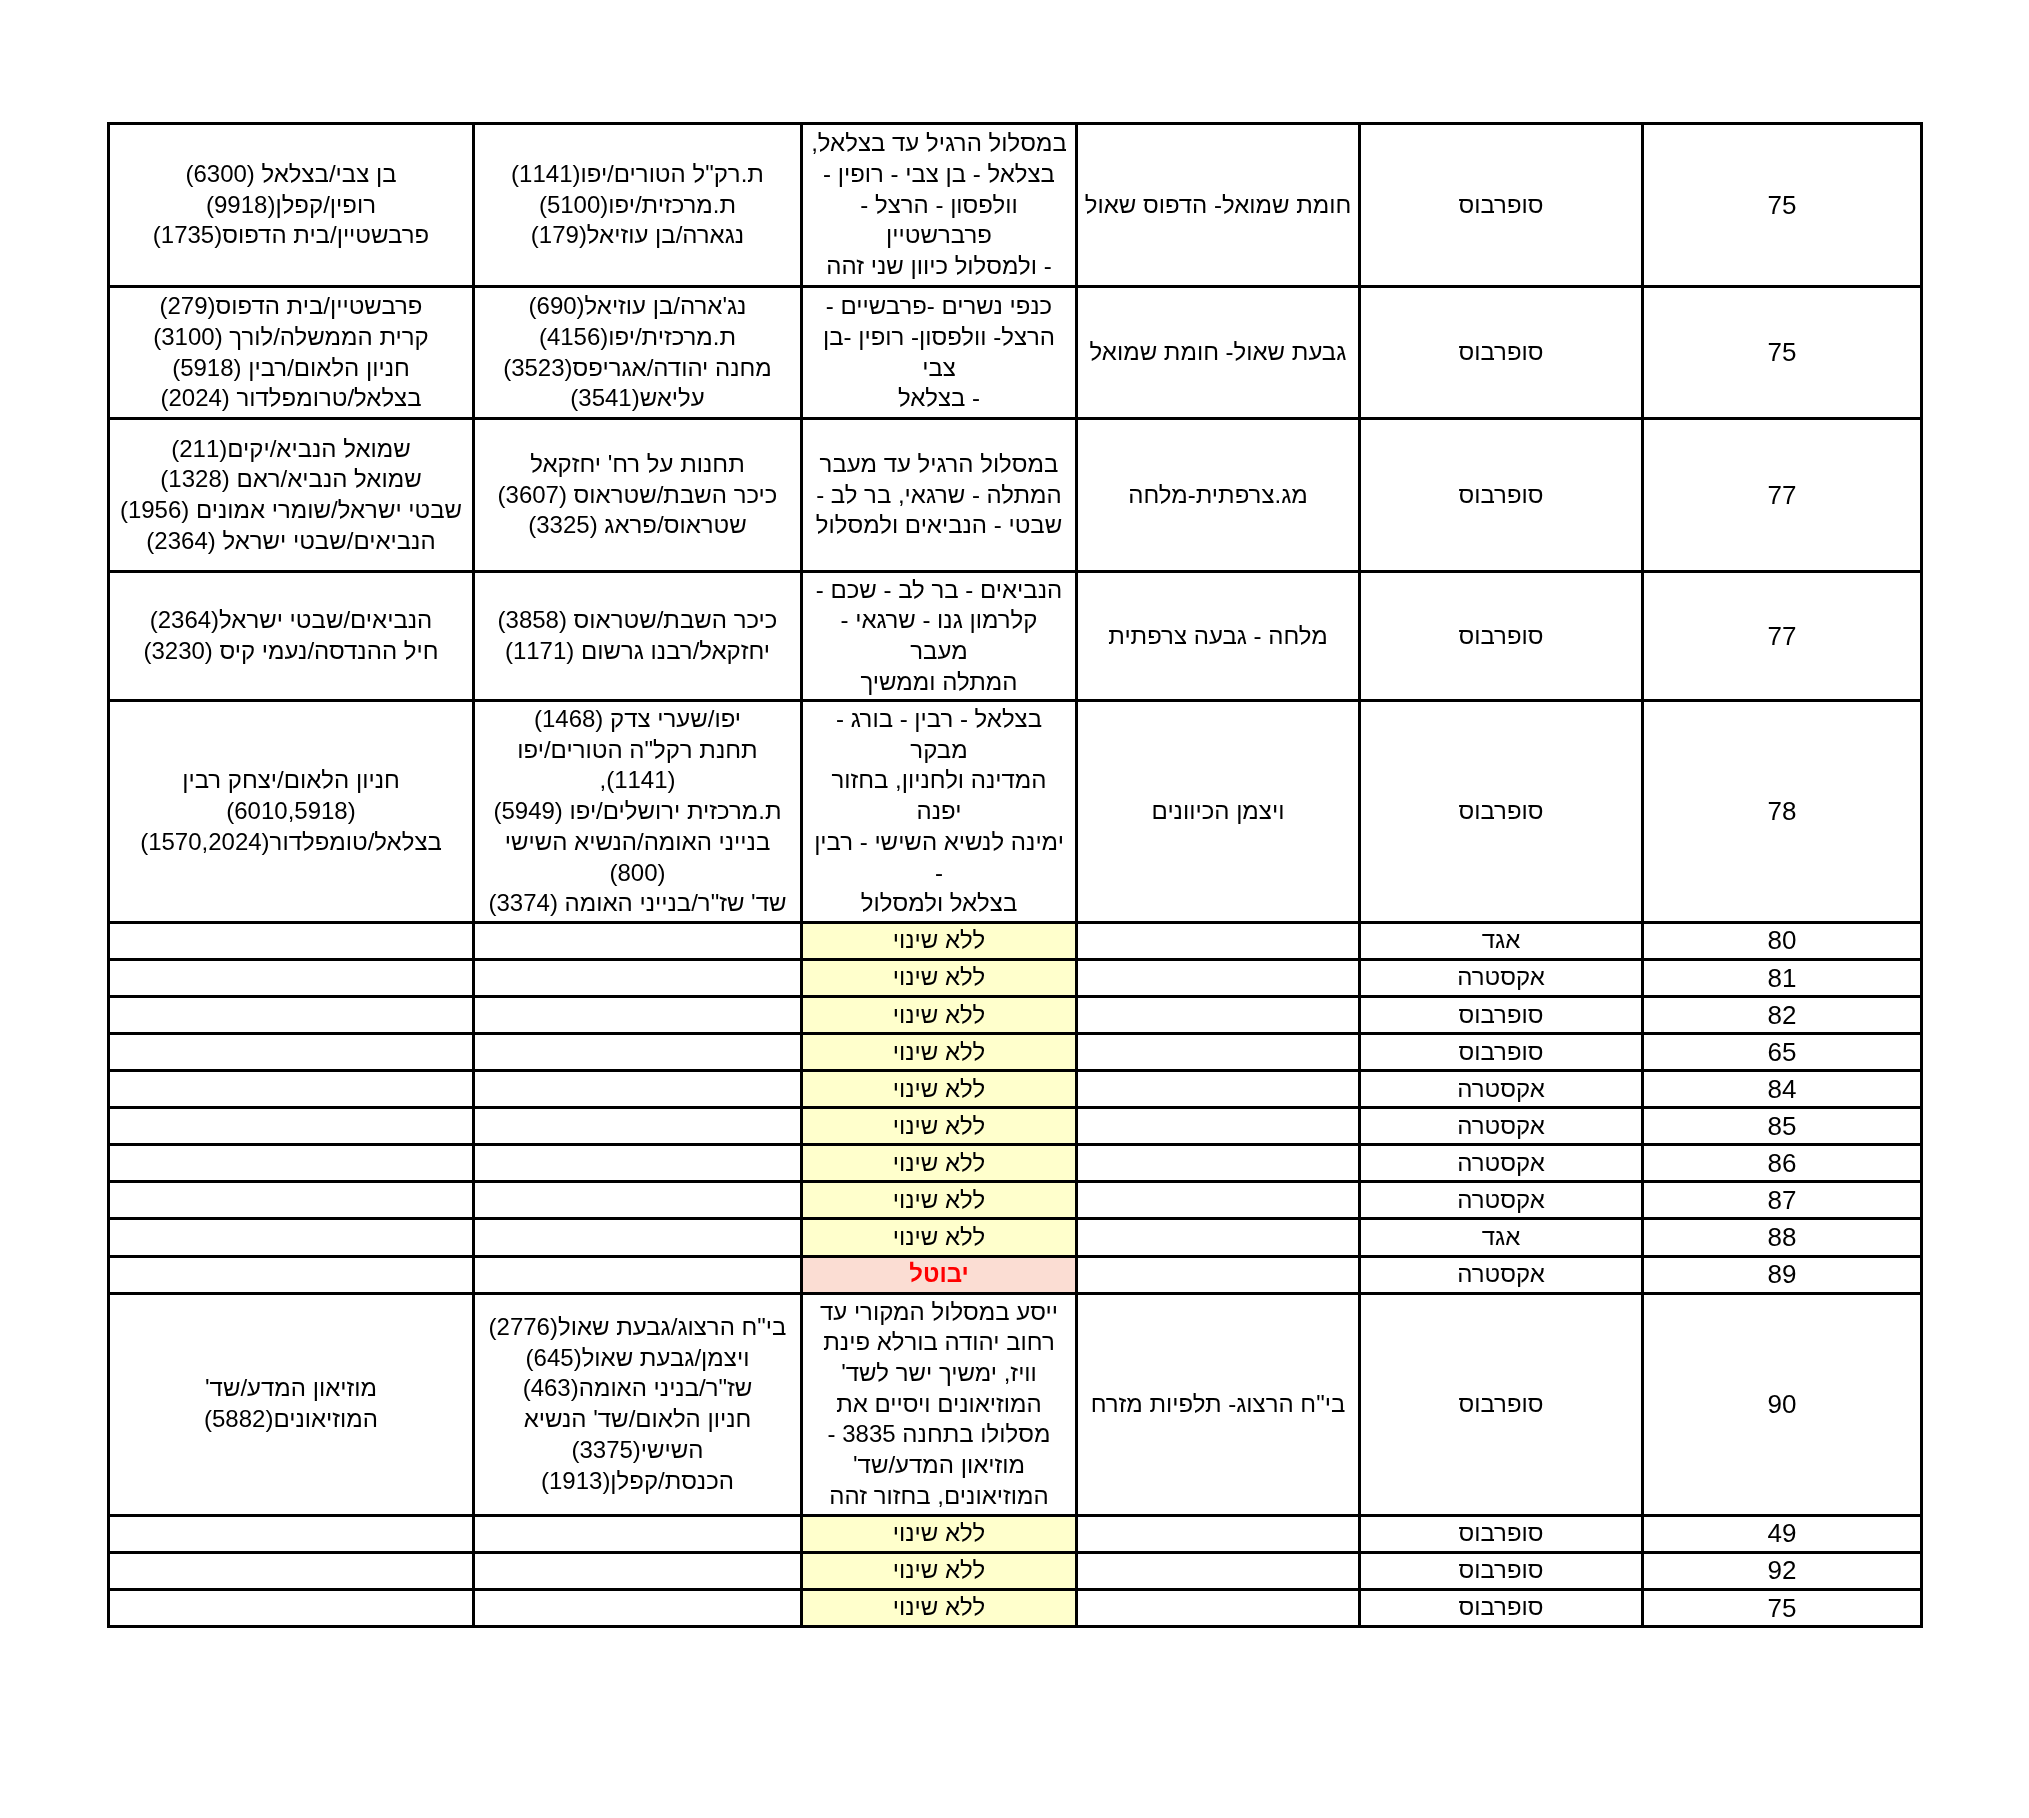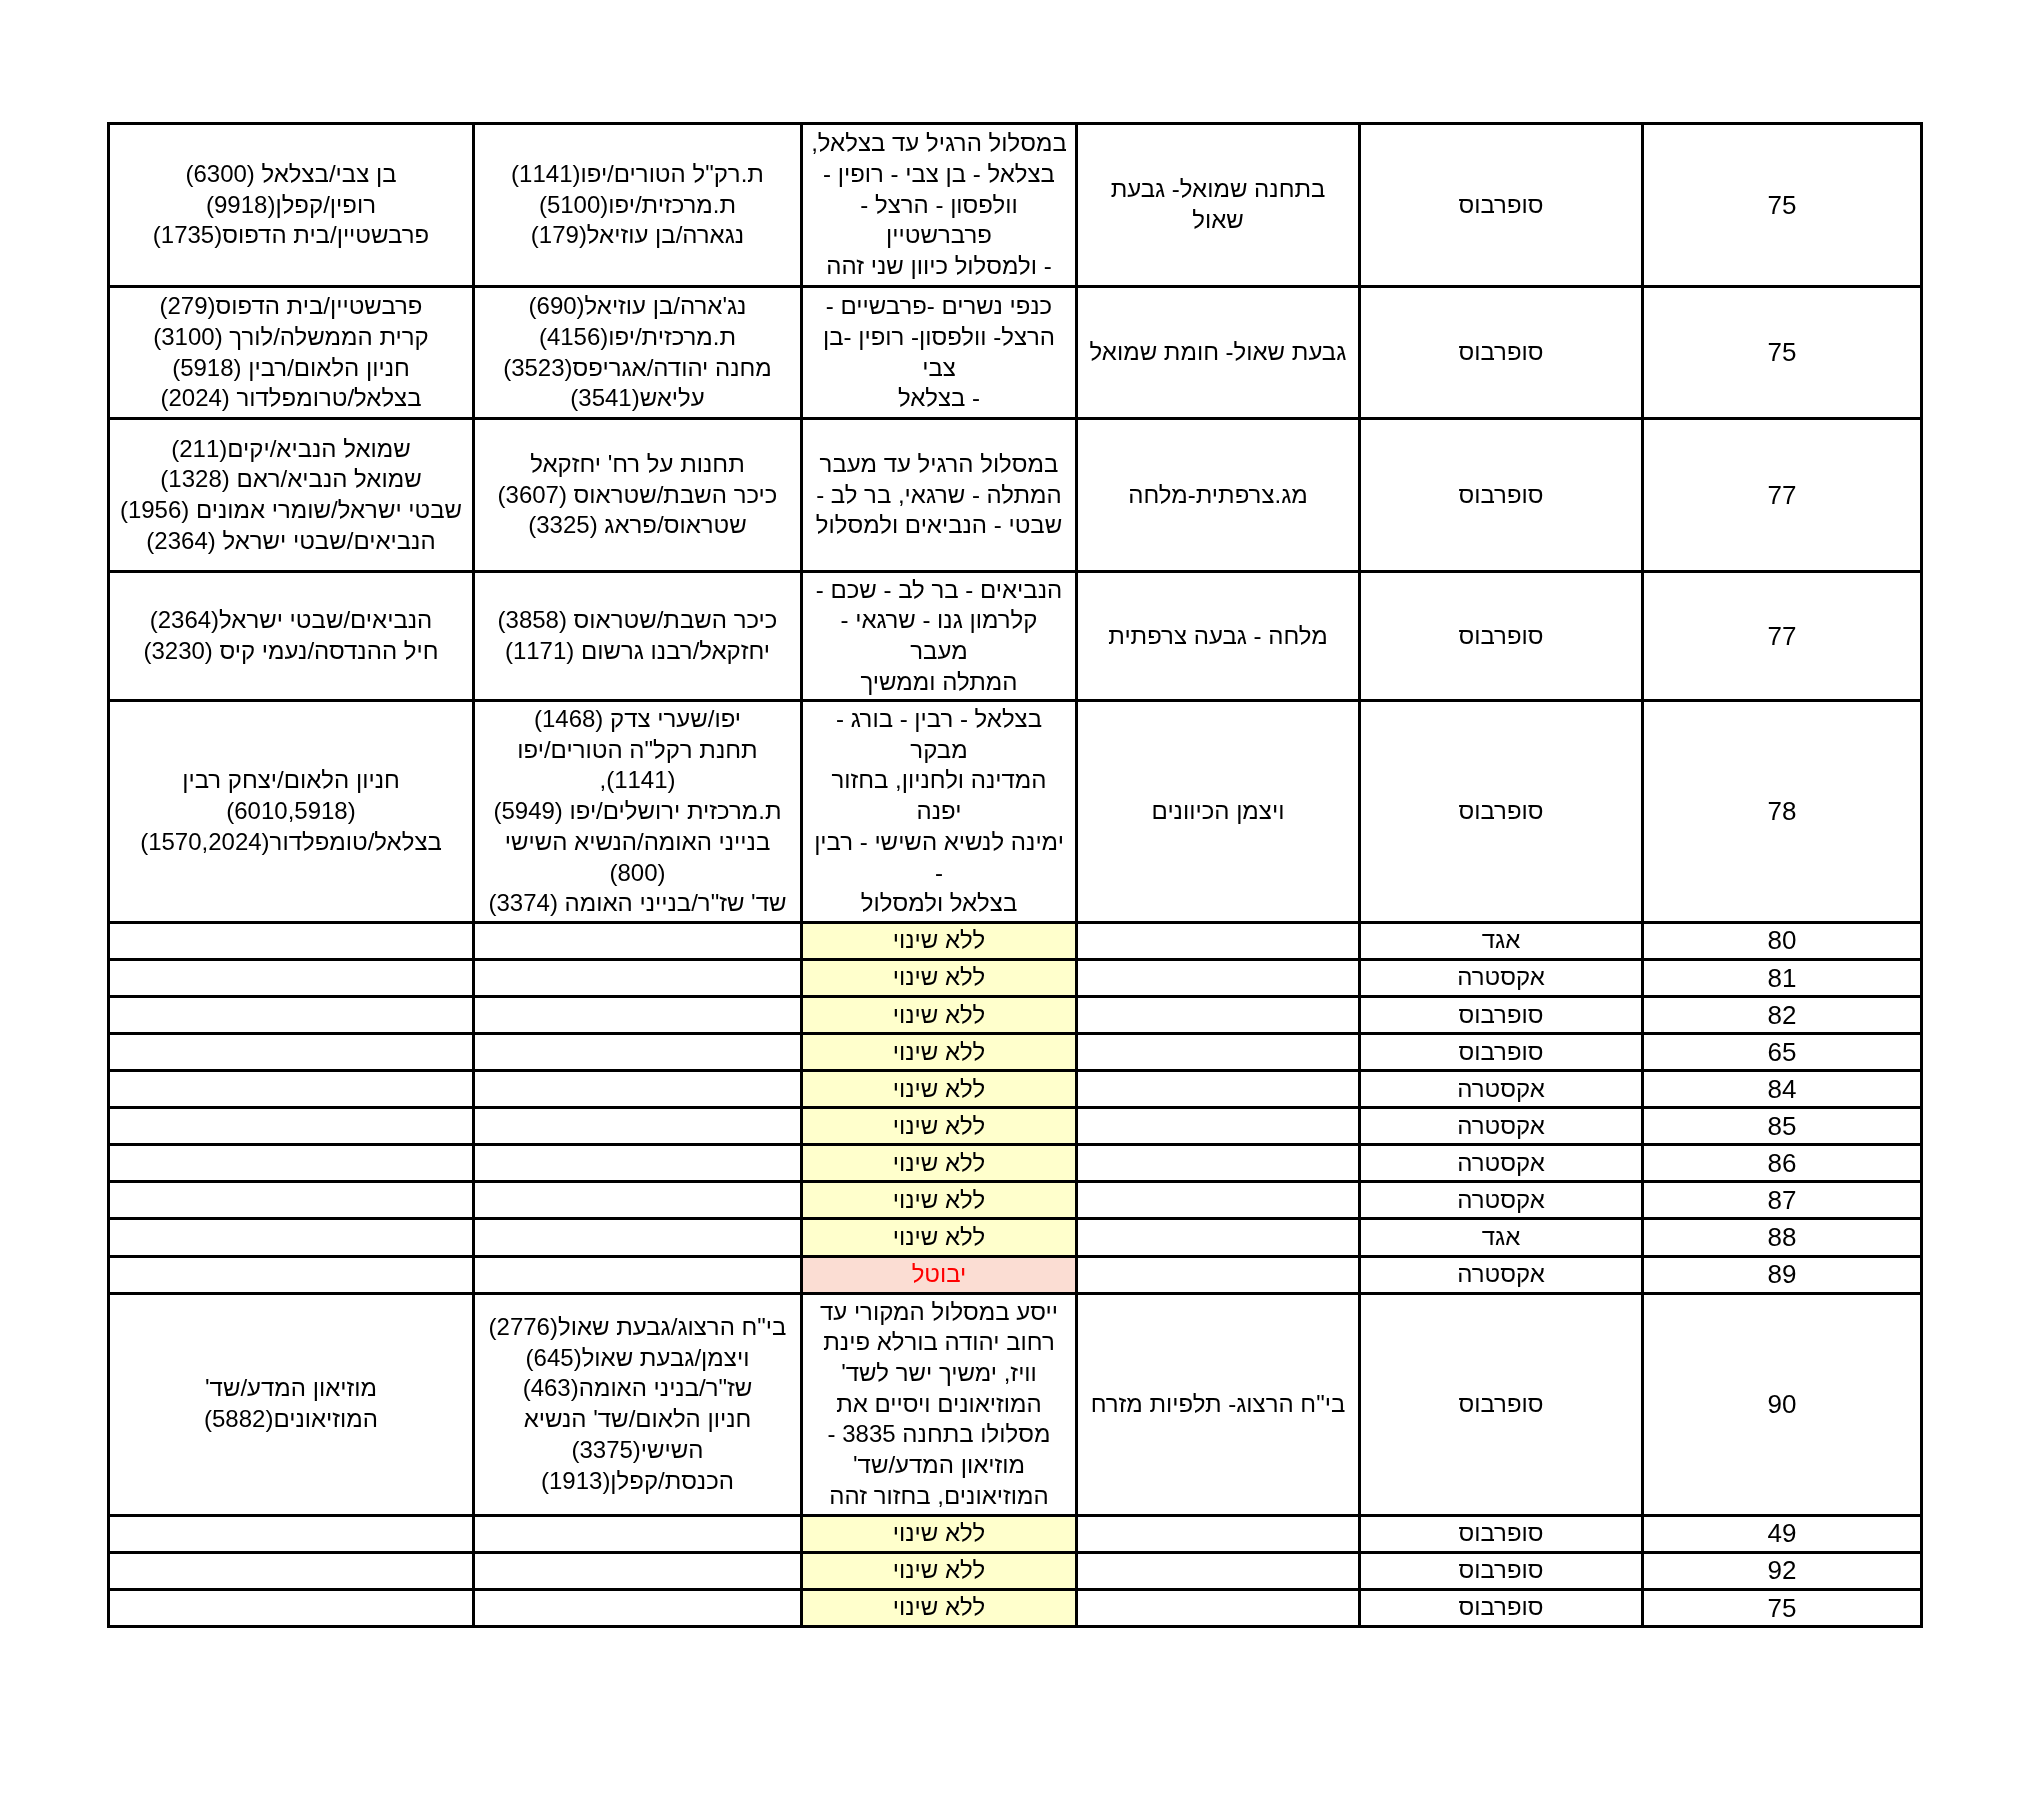--- a/index.html
+++ b/index.html
@@ -37,41 +37,41 @@
     font-size:26px;
     line-height:1.1;
     margin-left:20px;
   }
   table.route-table td.hl-yellow{
     background:var(--no-change-bg,#FFFFCC);
   }
   table.route-table td.hl-red{
     background:var(--cancelled-bg,#FBDDD3);
     color:var(--cancelled-text,#FF0000);
-    font-weight:normal;
+    font-weight:bold;
   }
 </style>
 </head>
 <body>
 
 <div class="page">
   <table class="route-table" dir="rtl">
     <colgroup>
       <col style="width:279px">
       <col style="width:283px">
       <col style="width:283px">
       <col style="width:275px">
       <col style="width:328px">
       <col style="width:365px">
     </colgroup>
     <tbody>
         <tr style="height: 163px;">
           <td class="line-cell">75</td>
           <td>סופרבוס</td>
-          <td>בתחנה שמואל- גבעת שאול</td>
+          <td>חומת שמואל- הדפוס שאול</td>
           <td>במסלול הרגיל עד בצלאל,
 בצלאל - בן צבי - רופין -
 וולפסון - הרצל - פרברשטיין
 - ולמסלול כיוון שני זהה</td>
           <td>ת.רק"ל הטורים/יפו(1141)
 ת.מרכזית/יפו(5100)
 נגארה/בן עוזיאל(179)</td>
           <td>בן צבי/בצלאל (6300)
 רופין/קפלן(9918)
 פרבשטיין/בית הדפוס(1735)</td>

